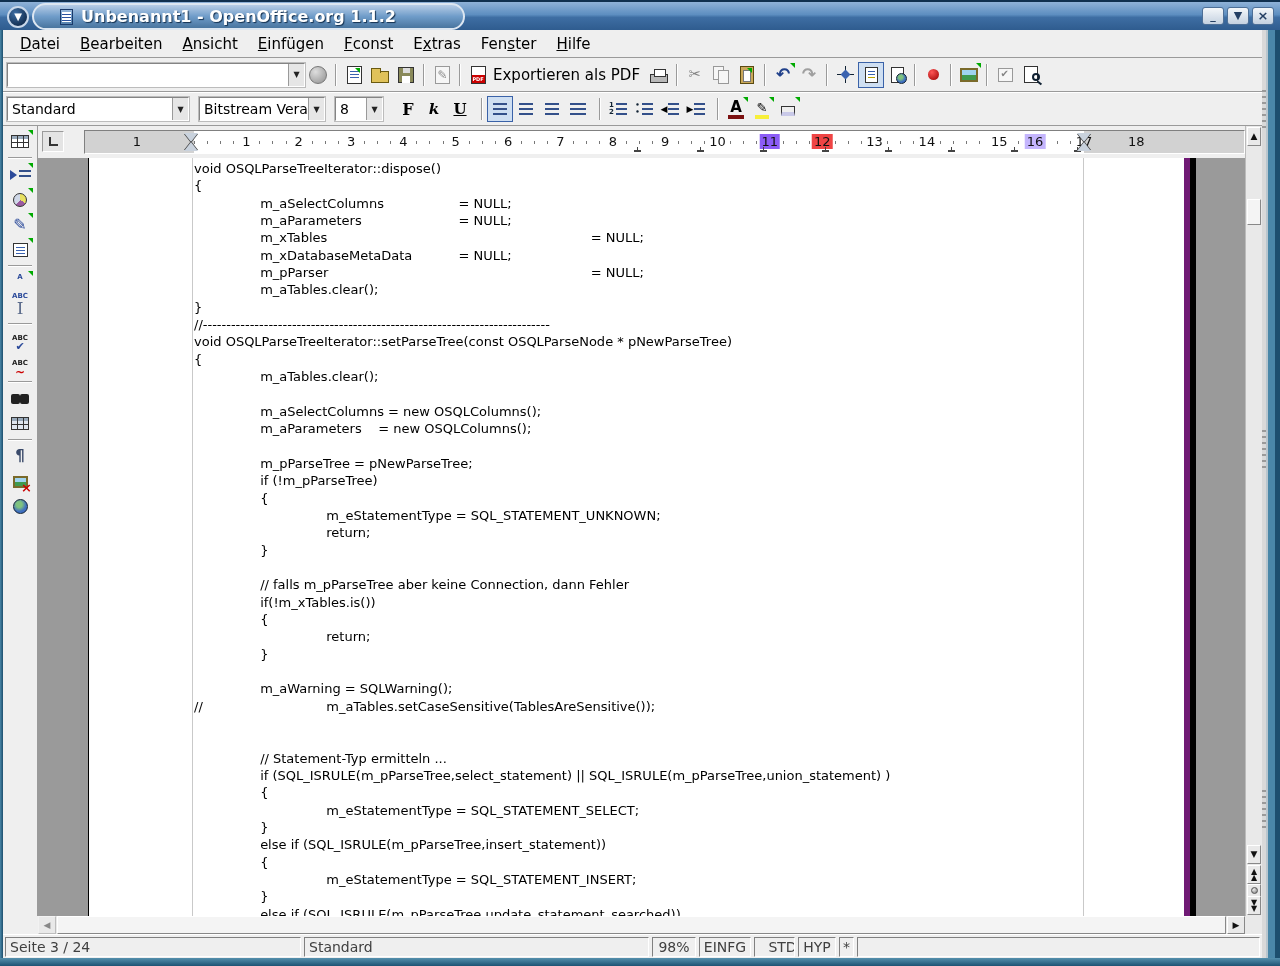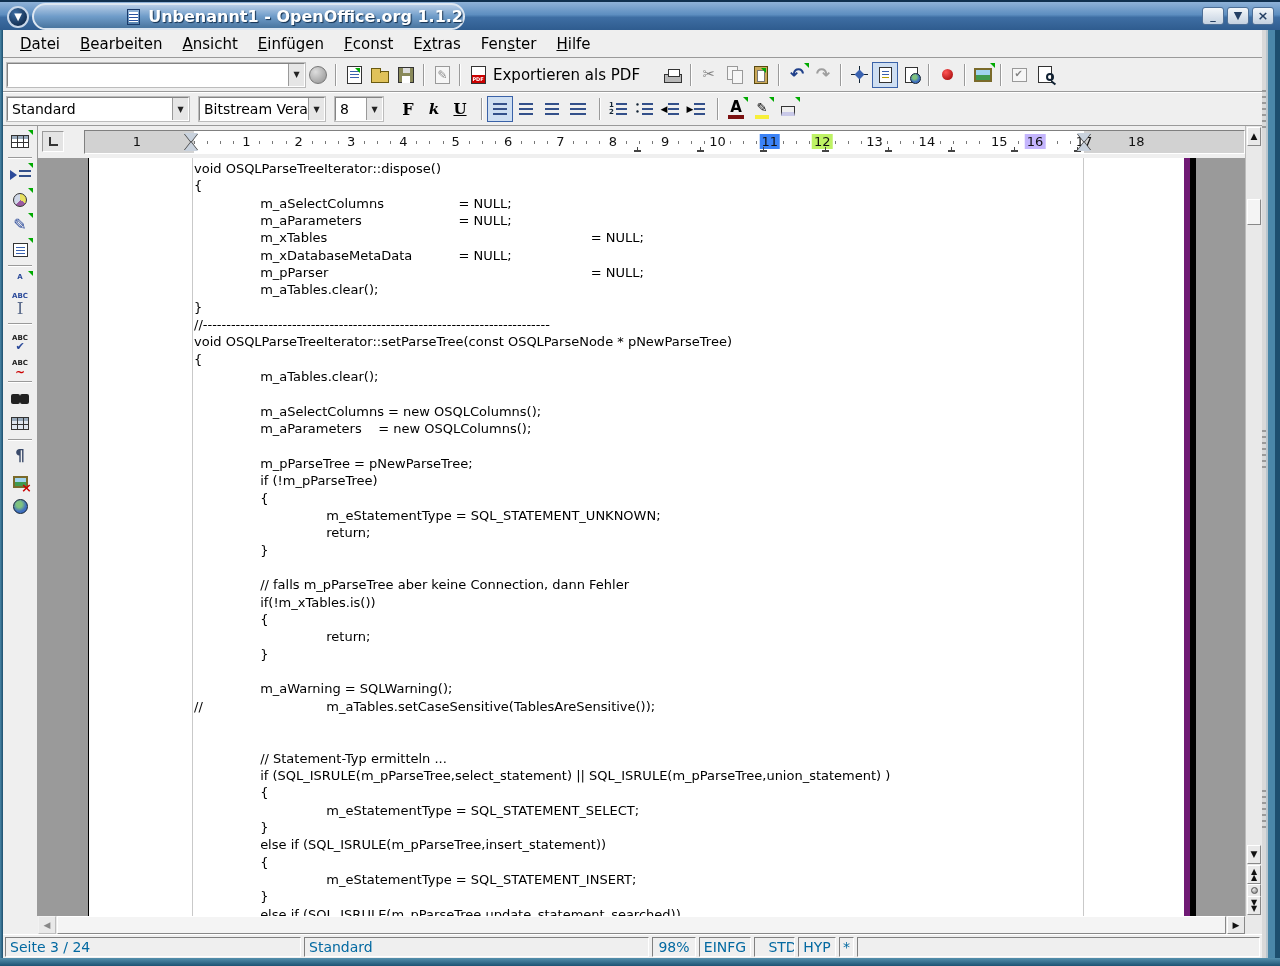--- a/index.html
+++ b/index.html
@@ -23,21 +23,21 @@
     background: repeating-linear-gradient(180deg,#9a9a9a 0 2px,transparent 2px 6px); }
   #win-bottom-border { position:absolute; left:0; bottom:0; width:1280px; height:8px;
     background: linear-gradient(180deg,#5590ad,#1d5273); }
 
   #sysmenu-button { position:absolute; left:7px; top:4px; width:22px; height:22px; border-radius:50%;
     background: radial-gradient(circle at 35% 30%, #3e6ea3, #132f52 75%);
     border:2px solid #c9d8ea; color:#fff; font-size:10px; text-align:center; line-height:18px; }
   #title-tab { position:absolute; left:32px; top:1px; width:433px; height:27px;
     border:2px solid #dce6f1; border-radius:14px;
     background: linear-gradient(180deg,#b7cde6,#6f9cc9 50%,#49759f);
-    display:flex; align-items:center; padding-left:26px;justify-content:flex-end; }
+    display:flex; align-items:center; padding-left:26px; }
   #title-doc-icon { width:13px; height:16px; background:#fff; border:1px solid #1a3a6a; margin-right:8px;
     background-image: repeating-linear-gradient(180deg,#2b53a0 1px,#2b53a0 2px,transparent 2px,transparent 4px);
     background-clip:content-box; padding:2px 1px; }
   #title-text { color:#fff; font-weight:bold; font-size:16px; text-shadow:1px 1px 1px #13304f; white-space:nowrap; }
   .win-btn { position:absolute; top:5px; width:22px; height:18px; border-radius:3px;
     background: linear-gradient(180deg,#f4f7fa,#c4d1e0); border:1px solid #4d6f97;
     color:#243f63; font-weight:bold; font-size:11px; text-align:center; line-height:16px; }
   #btn-minimize { right:56px; } #btn-maximize { right:31px; } #btn-close { right:6px; font-size:13px; }
 
   
@@ -145,21 +145,21 @@
   #nav-dot-btn .dot { width:7px; height:7px; border-radius:50%; background: radial-gradient(circle at 35% 30%,#eee,#777); border:1px solid #555; }
   #hscroll { position:absolute; left:38px; right:35px; bottom:32px; height:18px; background:#e9e9e9; }
   #hscroll .sbtn { top:0; bottom:0; height:auto; width:18px; }
   #hleft { left:0; } #hright { left:auto; right:0; }
   #hthumb { position:absolute; left:19px; right:19px; top:0px; bottom:0px; background:#f4f4f4;
     border:1px solid #fff; border-right-color:#888; border-bottom-color:#888; }
   #corner-box { position:absolute; right:18px; bottom:32px; width:17px; height:18px; background:#e9e9e9; }
 
   
   #statusbar { position:absolute; left:3px; right:18px; bottom:8px; height:24px; background:#efefef;
-    border-top:1px solid #fff; font-size:14px; color:#0369a1;margin-top:20px; }
+    border-top:1px solid #fff; font-size:14px; color:#404040;margin-top:20px; }
   .spanel { position:absolute; top:2px; height:20px; background:#efefef;
     border:1px solid #808080; border-bottom-color:#fff; border-right-color:#fff;
     display:flex; align-items:center; padding:0 4px; white-space:nowrap; overflow:hidden; }
   #sp-page { left:2px; width:296px; } #sp-style { left:301px; width:345px; }
   #sp-zoom { left:649px; width:44px; justify-content:center; }
   #sp-insert { left:696px; width:52px; justify-content:center; }
   #sp-std { left:751px; width:41px; justify-content:center;padding-left:20px; }
   #sp-hyp { left:795px; width:38px; justify-content:center; }
   #sp-mod { left:836px; width:15px; justify-content:center; }
   #sp-blank { left:854px; right:2px; }
@@ -238,21 +238,21 @@
     <span class="pg">
         <span class="glyph" style="position:absolute;left:2px;top:2px;font-size:12px">✎</span>
       </span>
   </div>
   <div class="tsep"></div>
   <div class="tb">
     <span class="pg">
       <span style="position:absolute;left:0;right:0;bottom:0;height:8px;background:#c00;color:#fff;font-size:5px;font-weight:bold;text-align:center;line-height:8px">PDF</span>
     </span>
   </div>
-  <span style="font-size:15px;margin:0 20px 0 2px;white-space:nowrap">Exportieren als PDF</span>
+  <span style="font-size:15px;margin:0 6px 0 2px;white-space:nowrap">Exportieren als PDF</span>
   <div class="tb">
       <span class="printer"></span>
     </div>
   <div class="tsep"></div>
   <div class="tb disabled">
       <span class="glyph">✂</span>
     </div>
   <div class="tb disabled">
     <span style="position:relative;width:16px;height:18px">
       <span class="pg" style="position:absolute;left:0;top:0;width:11px;height:14px"></span>
@@ -482,22 +482,22 @@
         <span class="rnum" style="left: 161.35px; background: rgb(255, 255, 255);">1</span>
         <span class="rnum" style="left: 213.7px; background: rgb(255, 255, 255);">2</span>
         <span class="rnum" style="left: 266.05px; background: rgb(255, 255, 255);">3</span>
         <span class="rnum" style="left: 318.4px; background: rgb(255, 255, 255);">4</span>
         <span class="rnum" style="left: 370.75px; background: rgb(255, 255, 255);">5</span>
         <span class="rnum" style="left: 423.1px; background: rgb(255, 255, 255);">6</span>
         <span class="rnum" style="left: 475.45px; background: rgb(255, 255, 255);">7</span>
         <span class="rnum" style="left: 527.8px; background: rgb(255, 255, 255);">8</span>
         <span class="rnum" style="left: 580.15px; background: rgb(255, 255, 255);">9</span>
         <span class="rnum" style="left: 632.5px; background: rgb(255, 255, 255);">10</span>
-        <span class="rnum" style="left: 684.85px; background: #3b82f6;">11</span>
-        <span class="rnum" style="left: 737.2px; background: #bef264;">12</span>
+        <span class="rnum" style="left: 684.85px; background: #8b5cf6;">11</span>
+        <span class="rnum" style="left: 737.2px; background: #ef4444;">12</span>
         <span class="rnum" style="left: 789.55px; background: rgb(255, 255, 255);">13</span>
         <span class="rnum" style="left: 841.9px; background: rgb(255, 255, 255);">14</span>
         <span class="rnum" style="left: 894.25px; background: rgb(255, 255, 255); margin-left: 20px;">15</span>
         <span class="rnum" style="left: 950px; background: #c4b5fd;">16</span>
         <span class="rnum" style="left: 998.95px; background: transparent;">17</span>
         <span class="rnum" style="left: 1051.3px; background: transparent;">18</span>
       </div>
     <div id="ruler-tabstops">
         <span class="tabstop" style="left: 549px;"></span>
         <span class="tabstop" style="left: 611.8px;"></span>

